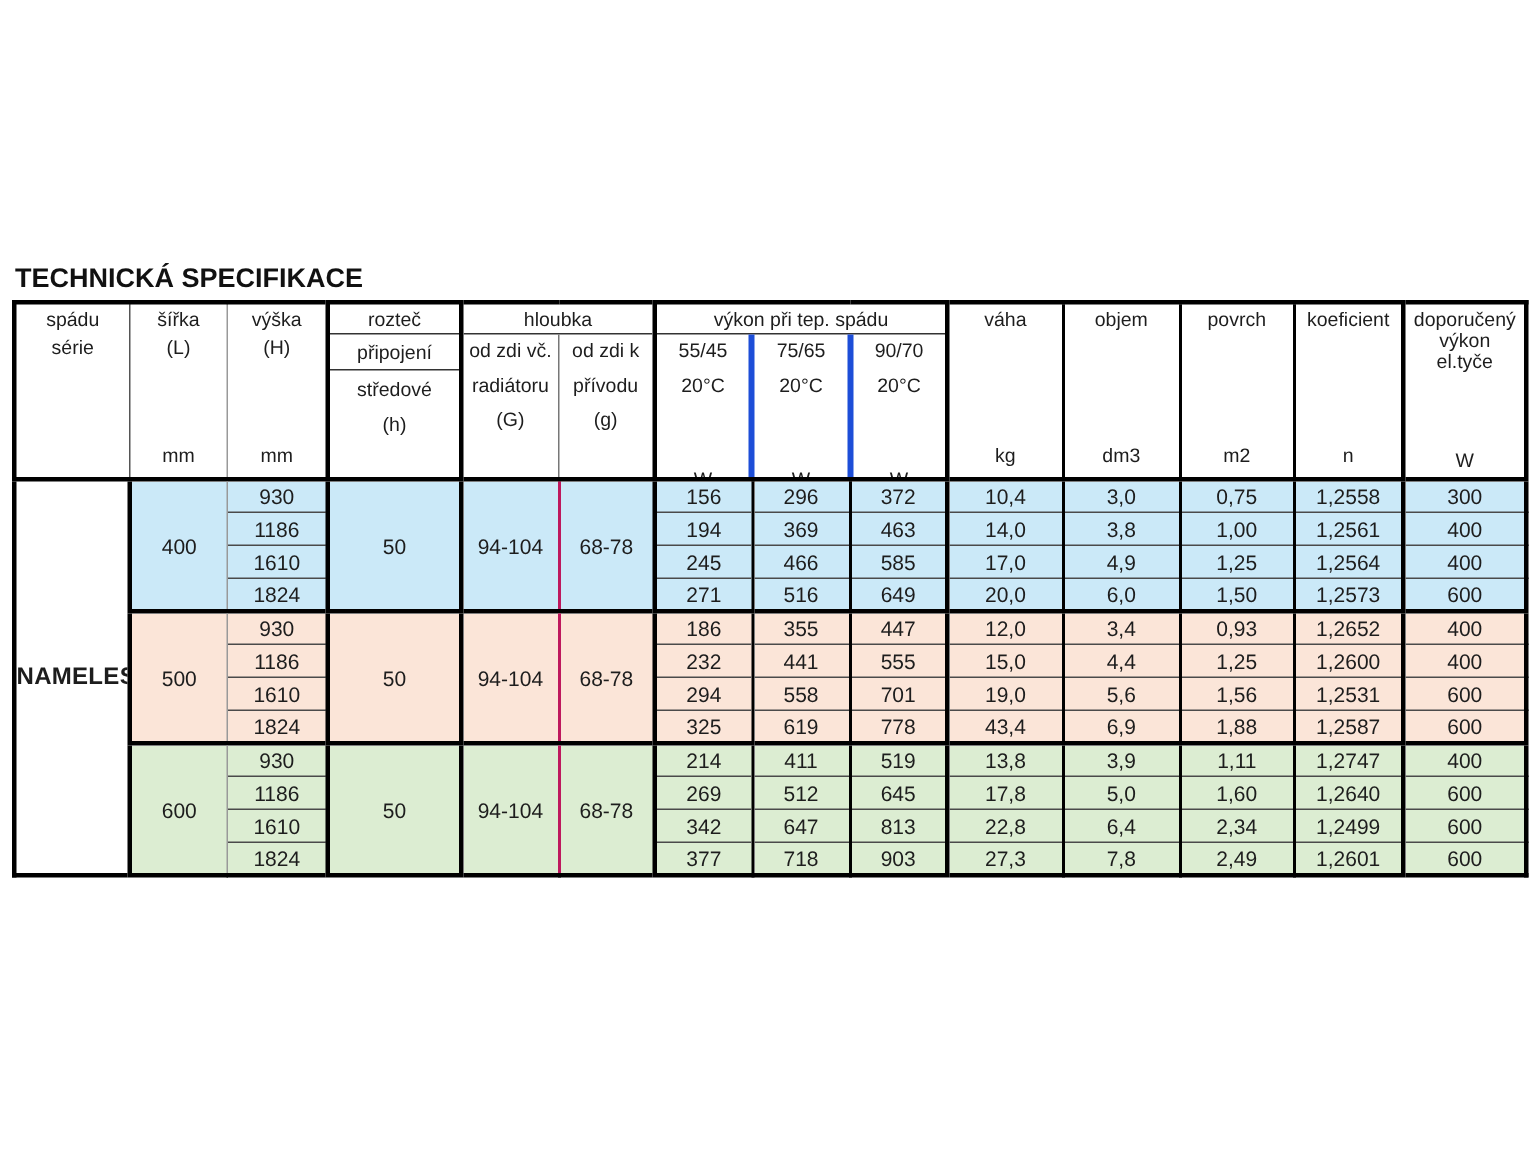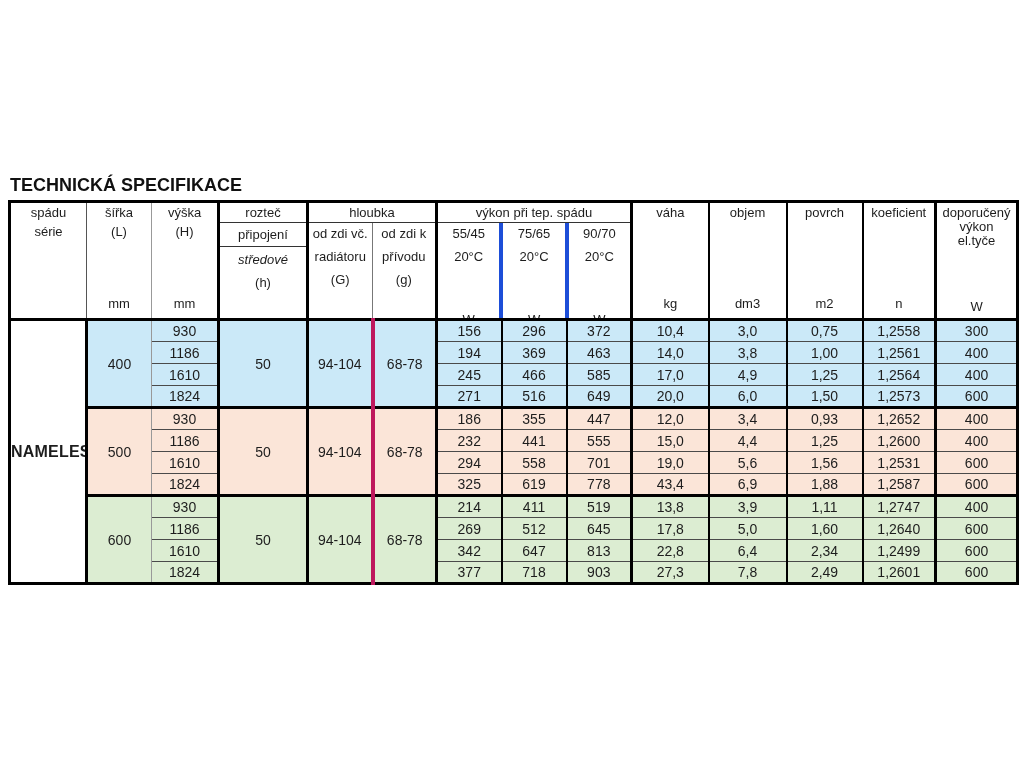--- a/index.html
+++ b/index.html
@@ -25,38 +25,38 @@
   tbody tr{height:22px;}
   tbody td{font-size:14px;}
 
   
   .hcell{display:flex;flex-direction:column;height:112px;}
   .sp{flex:1;}
   .hl{height:19px;line-height:19px;}
   .hb{border-bottom:1px solid #333;}
   .unit{height:20px;line-height:17px;margin-top:44px;}
   .r2{height:23px;line-height:23px;}
-  .r3{height:21px;line-height:26px;font-style:italic;}
+  .r3{height:21px;line-height:26px;}
   .r4{height:25px;line-height:30px;}
   .hsplit{display:flex;flex-direction:row;flex:1;}
   .hsub{flex:1;display:flex;flex-direction:column;}
   .hsub .hl{height:23px;line-height:25px;}
   .hsub .hl.first{height:21px;line-height:21px;}
   .sepG{border-right:1px solid #777;}
   .sepB{border-right:4px solid #1d4ed8;}
   .dopl{height:14px;line-height:14px;}
   .dopwrap{padding-top:3px;}
 
   
   th.c-sirka{border-left:1px solid #555;}
   td.c-sirka{border-left:3px solid #000;}
   th.c-vyska,td.c-vyska{border-left:1px solid #999;}
   th.c-roztec,td.c-roztec{border-left:3px solid #000;}
   th.c-hloubka,td.c-hG{border-left:3px solid #000;}
-  td.c-hg{border-left:4px solid #be185d;}
+  td.c-hg{border-left:2px solid #be185d;}
   th.c-vykon,td.c-v1{border-left:3px solid #000;}
   td.c-v2,td.c-v3{border-left:2px solid #000;}
   th.c-vaha,td.c-vaha{border-left:3px solid #000;}
   th.c-objem,td.c-objem,th.c-povrch,td.c-povrch,th.c-koef,td.c-koef{border-left:2px solid #000;}
   th.c-dop,td.c-dop{border-left:3px solid #000;}
 
   
   tbody tr.rsep td{border-top:1px solid #4a4a4a;}
   tbody tr.gfirst td{border-top:3px solid #000;}
 

